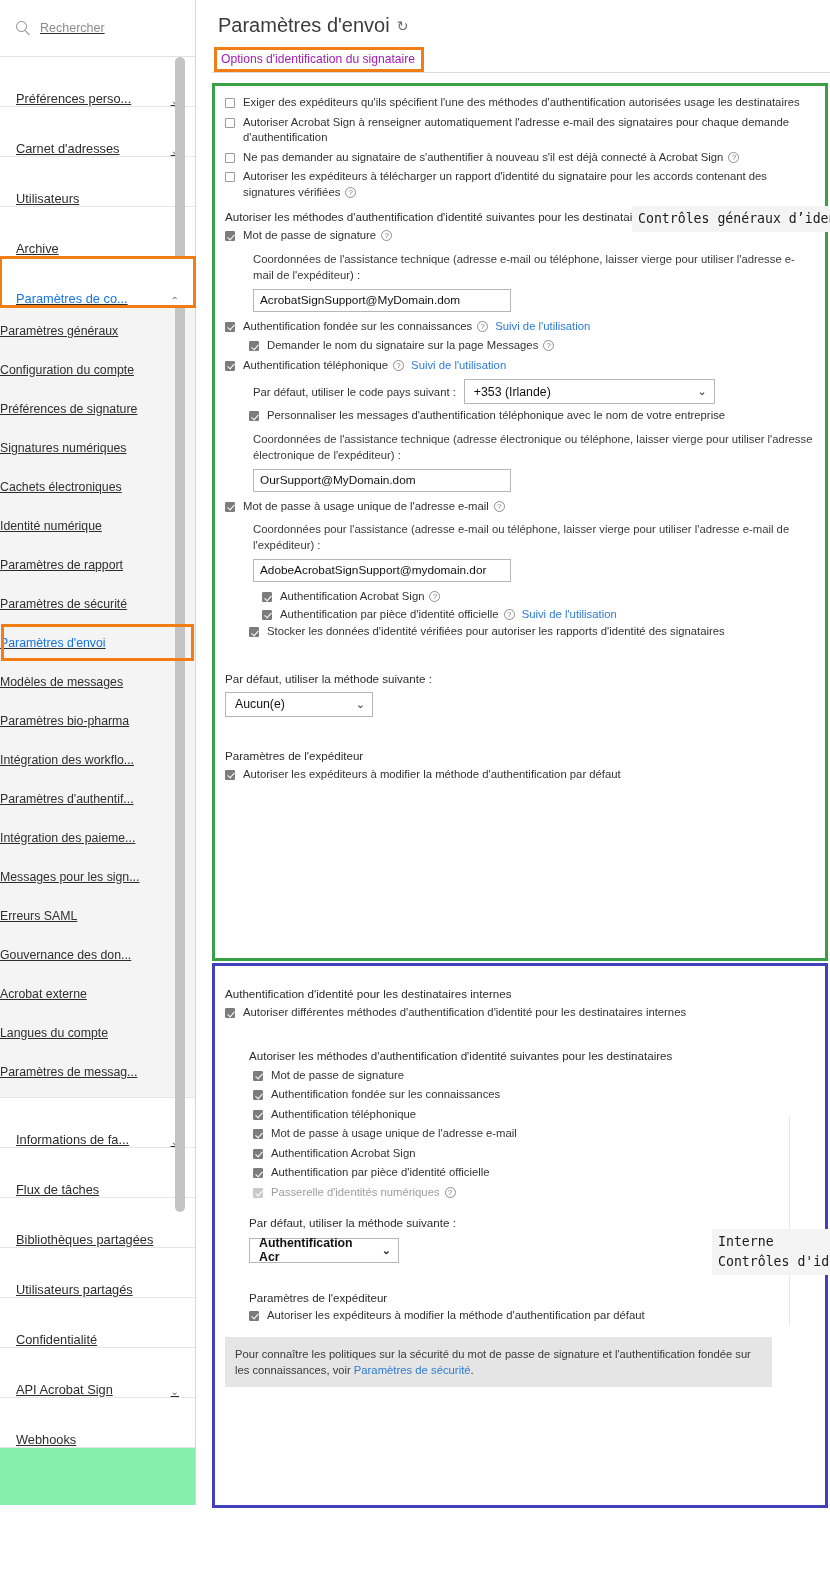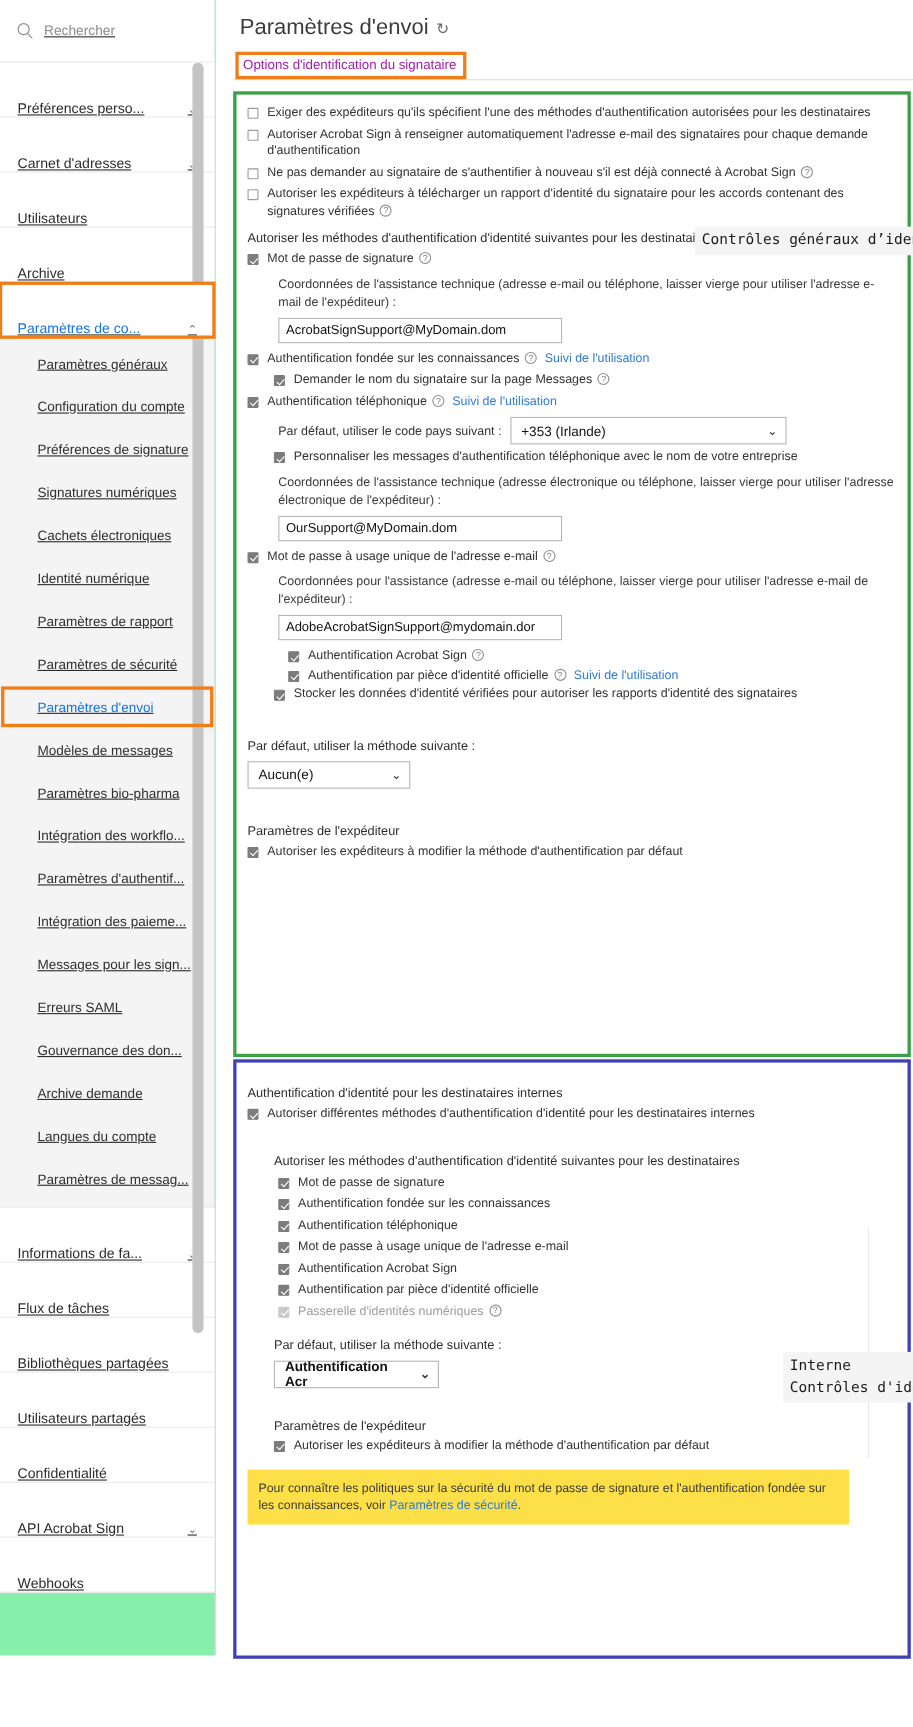--- a/index.html
+++ b/index.html
@@ -54,21 +54,20 @@
   .nav-item.highlight {
     outline:3px solid #f07d16;
     outline-offset:-2px;
     position:relative; z-index:5;
   }
 
   .subnav { background:#f4f4f4; padding:4px 0 6px 0; border-bottom:1px solid #e6e6e6;}
   .subnav-item {
     height:39px;
     display:flex; align-items:center;
-    padding-left:34px;
     font-size:12.3px; color:#303030;
     cursor:pointer;
   }
   .subnav-item.active-link { color:#1473e6; }
   .subnav-item.highlight {
     outline:3px solid #f07d16;
     outline-offset:-4px;
     position:relative; z-index:5;
   }
 
@@ -181,21 +180,21 @@
     height:25px; border:1px solid #b6b6b6; background:#fff;
     font-size:12.3px; color:#111; padding:0 7px 0 9px;
     cursor:pointer;
   }
   .selectbox .cv { font-size:11px; color:#333; margin-left:10px; }
 
   .row-inline { display:flex; align-items:center; gap:8px; margin:6px 0 4px 28px; }
   .row-inline .lbl { font-size:11.3px; color:#333; }
 
   .note-box {
-    background:#fde047;
+    background:#e5e5e5;
     font-size:11.2px; line-height:16px; color:#3a3a3a;
     padding:9px 12px 9px 10px;
     margin:14px 0 0 0;
     width:547px;
   }
   .note-box .link { margin-left:0; }
 
   .vdivider {
     position:absolute; right:35px; top:150px;
     width:1px; height:210px; background:#e8e8e8;
@@ -292,21 +291,21 @@
       <div class="subnav-item">
         <span>Messages pour les sign...</span>
       </div>
       <div class="subnav-item">
         <span>Erreurs SAML</span>
       </div>
       <div class="subnav-item">
         <span>Gouvernance des don...</span>
       </div>
       <div class="subnav-item">
-        <span>Archive demande</span>
+        <span>Acrobat externe</span>
       </div>
       <div class="subnav-item">
         <span>Langues du compte</span>
       </div>
       <div class="subnav-item">
         <span>Paramètres de messag...</span>
       </div>
     </div>
   <div id="nav-bottom" class="nav-top">
       <div class="nav-item">
@@ -346,21 +345,21 @@
 
   <div class="tabstrip">
     <span class="tab-label">Options d'identification du signataire</span>
   </div>
 
   <div id="green-box">
     <div class="inner">
       <div id="gen-top-cbs">
           <div class="cb-row">
             <span class="cb"></span>
-            <span class="cb-label"><span>Exiger des expéditeurs qu'ils spécifient l'une des méthodes d'authentification autorisées pour les destinataires</span></span>
+            <span class="cb-label"><span>Exiger des expéditeurs qu'ils spécifient l'une des méthodes d'authentification autorisées usage les destinataires</span></span>
           </div>
           <div class="cb-row">
             <span class="cb"></span>
             <span class="cb-label"><span>Autoriser Acrobat Sign à renseigner automatiquement l'adresse e-mail des signataires pour chaque demande d'authentification</span></span>
           </div>
           <div class="cb-row">
             <span class="cb"></span>
             <span class="cb-label"><span>Ne pas demander au signataire de s'authentifier à nouveau s'il est déjà connecté à Acrobat Sign</span><span class="q">?</span></span>
           </div>
           <div class="cb-row">

